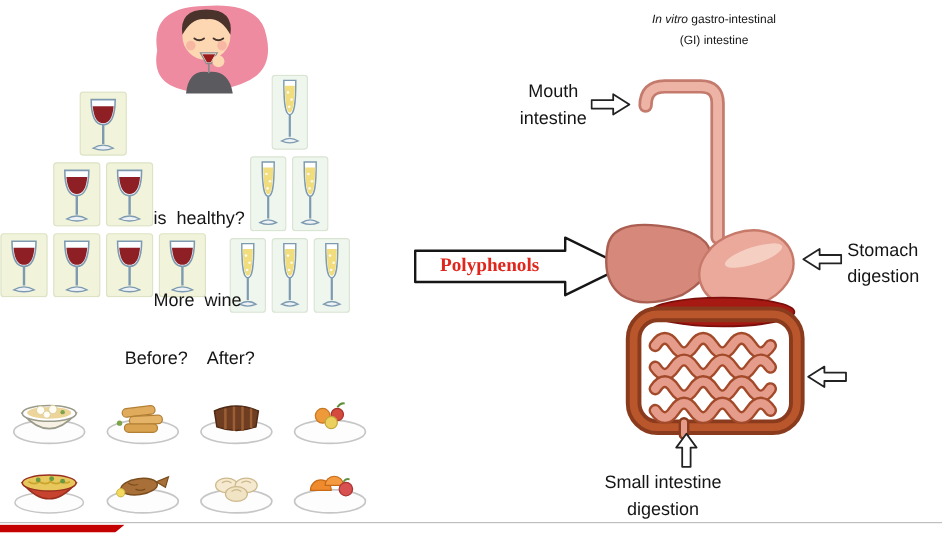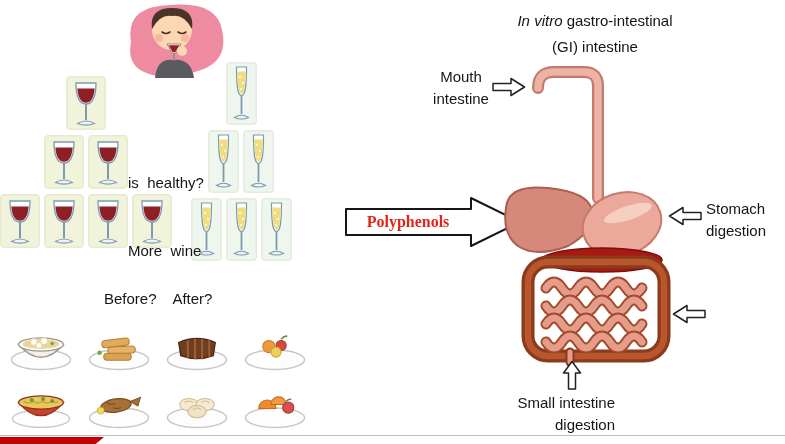--- a/index.html
+++ b/index.html
@@ -25,26 +25,26 @@
   .food-cell{display:flex;align-items:center;justify-content:center}
   .food-cell svg{width:70px;height:53px}
 
   
   #poly-arrow{left:345px;top:196px;width:178px;height:52px}
   #poly-arrow svg{display:block;width:178px;height:52px}
   .poly-label{position:absolute;left:0;top:0;width:126px;height:52px;display:flex;align-items:center;justify-content:center;
               font-family:"Liberation Serif",serif;font-weight:bold;font-size:16px;color:#e0261c}
 
   
-  #gi-title{left:466px;top:8px;width:258px;font-size:15px;line-height:1.75;text-align:center}
+  #gi-title{left:466px;top:8px;width:258px;font-size:10px;line-height:1.75;text-align:center}
   .gi-label{font-size:15px;line-height:1.45}
   #label-mouth{left:423px;top:66px;width:76px;text-align:center}
   #label-stomach{left:706px;top:198px;width:80px}
   #label-colonic{left:709px;top:295px;width:76px}
-  #label-small-intestine{left:490px;top:392px;width:125px;text-align:right}
+  #label-small-intestine{left:490px;top:392px;width:125px;text-align:center}
 
   .divider{left:0;top:435px;width:785px;height:1px;background:#bfbfbf}
   .red-corner{left:0;top:437px;width:104px;height:7px;background:#c40000;
               clip-path:polygon(0 0,100% 0,92% 100%,0 100%)}
 </style>
 </head>
 <body>
 
 <div class="canvas">
 

